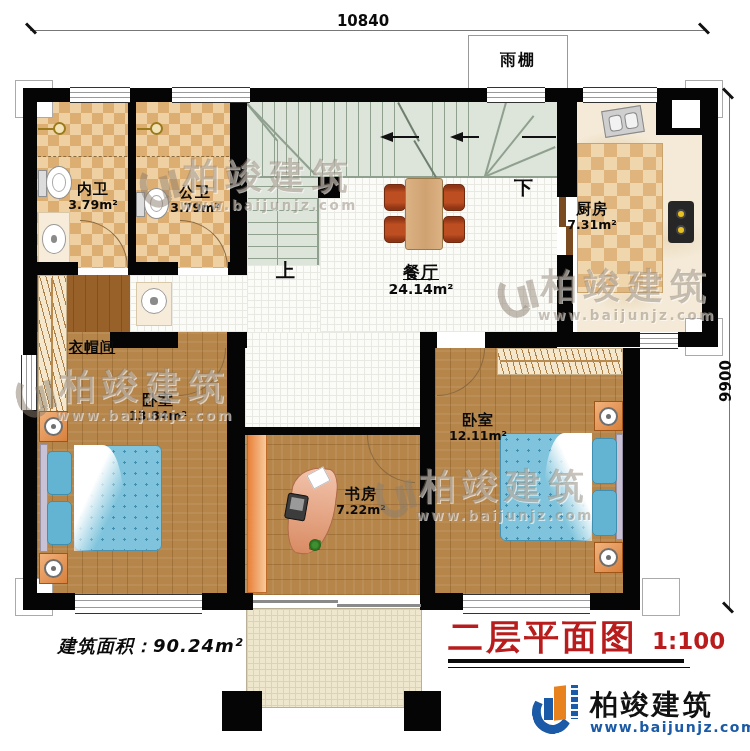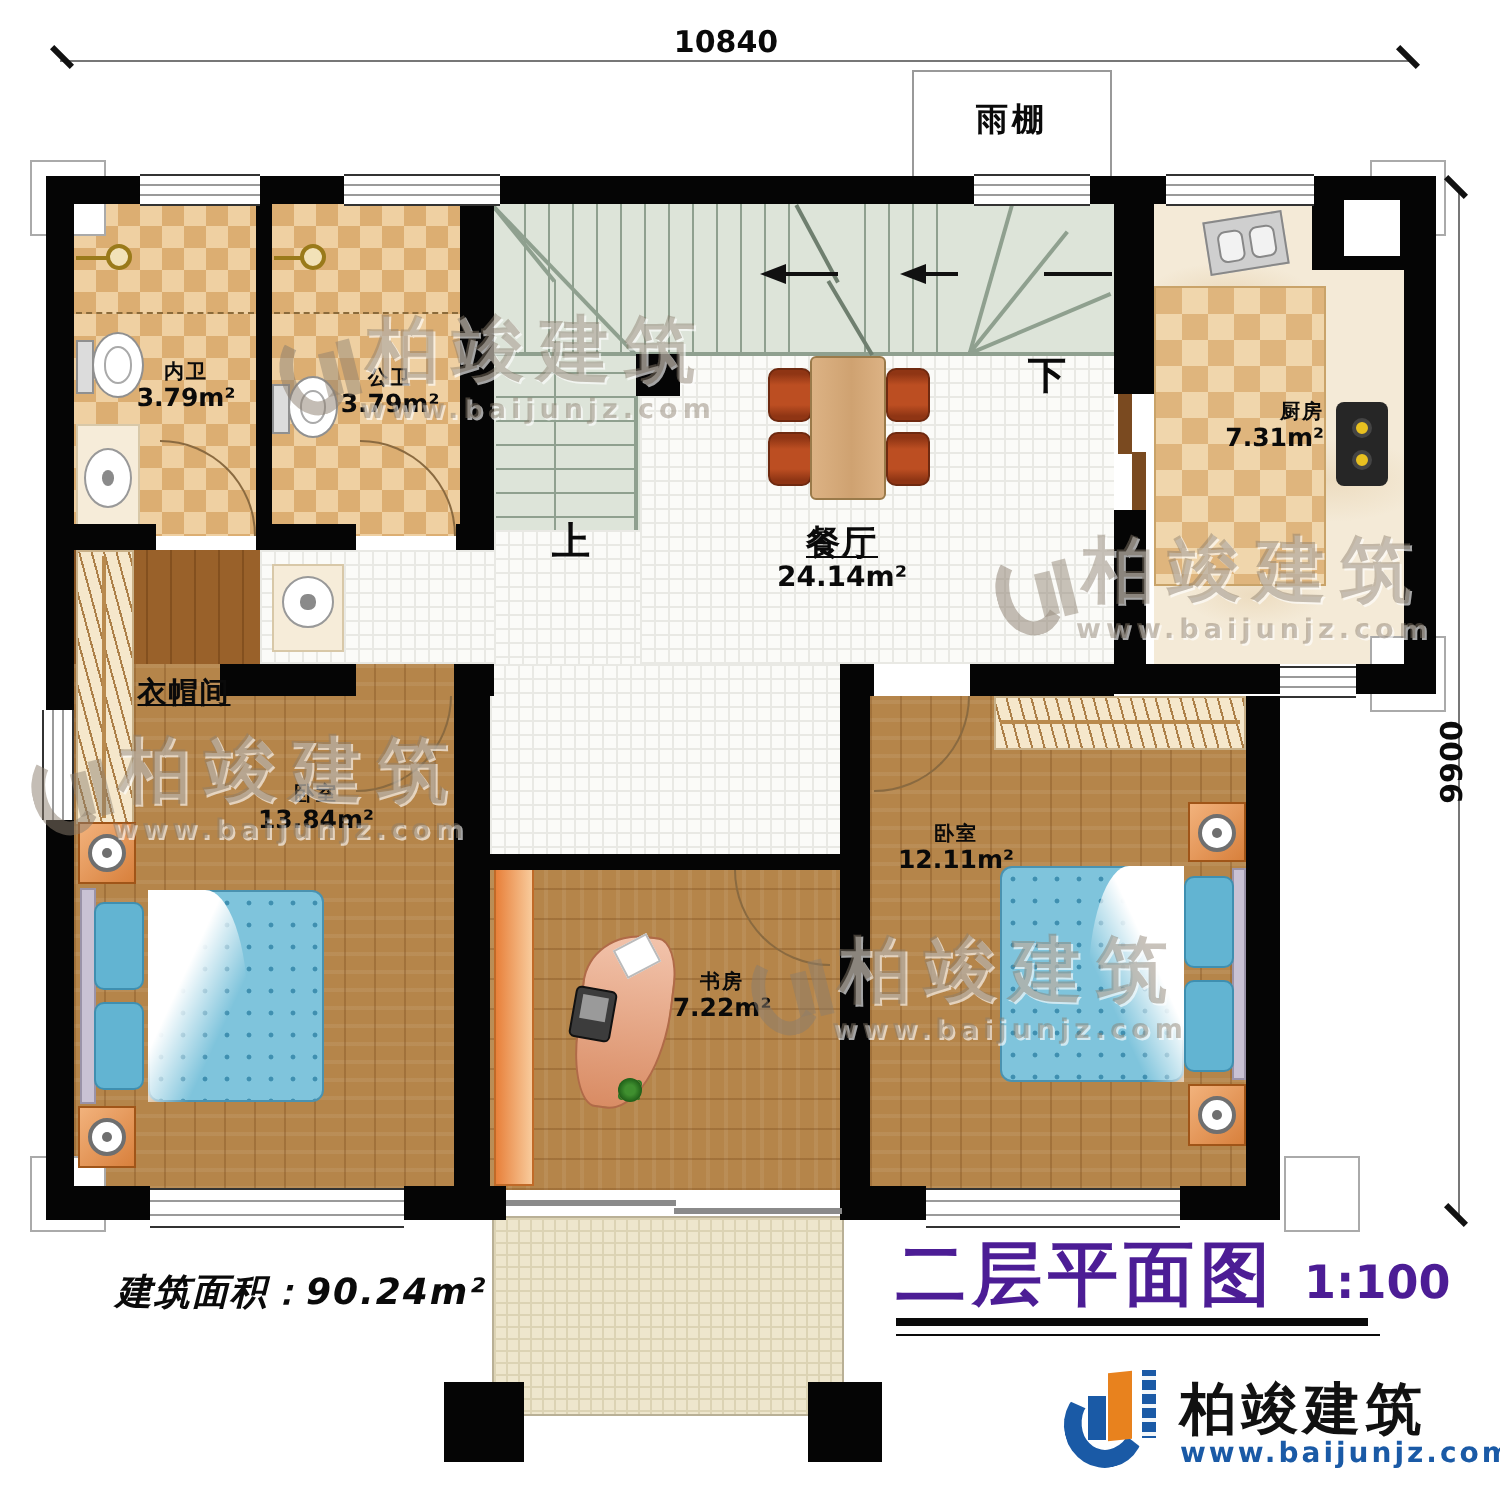--- a/index.html
+++ b/index.html
@@ -59,41 +59,41 @@
   .stove{position:absolute;z-index:10;background:#262626;border-radius:4px;display:flex;flex-direction:column;gap:6px;align-items:center;justify-content:center;}
   .stove i{display:block;width:10px;height:10px;border-radius:50%;background:#e8c020;border:2px solid #444;}
   .desk{position:absolute;z-index:10;background:linear-gradient(180deg,#f2c3ab,#d98c64);border:1px solid #b06a48;border-radius:62% 24% 58% 30%/30% 26% 62% 42%;transform:rotate(7deg);}
   .monitor{position:absolute;z-index:11;background:#3c3c3c;border:1px solid #111;border-radius:3px;transform:rotate(10deg);}
   .monitor i{display:block;margin:3px;height:12px;background:#9a9a9a;}
   .paper{position:absolute;z-index:11;background:#fff;border:1px solid #bbb;transform:rotate(-28deg);}
   .plant{position:absolute;z-index:11;width:12px;height:12px;border-radius:50%;background:radial-gradient(#3f8f2f 30%,#1f5f18 70%);box-shadow:4px -3px 0 -4px #2a7a22,-4px 3px 0 -4px #2a7a22,4px 4px 0 -5px #2a7a22;}
   .shelf-or{position:absolute;z-index:9;background:linear-gradient(90deg,#e8803a,#f8cb9c);border:1px solid #c06a28;}
   
   .rlabel{position:absolute;z-index:30;color:#0a0a0a;font-weight:bold;text-align:center;line-height:1.12;}
-  .rname{font-size:10px;display:block;letter-spacing:1px;}
+  .rname{font-size:15px;display:block;letter-spacing:1px;}
   .rarea{font-size:12.5px;display:block;}
   .biglabel .rname{font-size:17px;text-decoration:underline;}
   .biglabel .rarea{font-size:14px;}
   .updown{position:absolute;z-index:30;font-size:19px;font-weight:bold;color:#0a0a0a;}
   
   .dimline{position:absolute;background:#777;z-index:25;}
   .tick{position:absolute;width:14px;height:3px;background:#111;transform:rotate(45deg);z-index:26;}
   .dimtext{position:absolute;z-index:26;font-size:15px;font-weight:bold;color:#0a0a0a;text-align:center;}
   .canopy{position:absolute;border:1px solid #999;background:#fff;z-index:5;display:flex;align-items:flex-start;justify-content:center;padding-top:14px;font-size:16px;font-weight:bold;color:#0a0a0a;letter-spacing:2px;}
   
   .wm{position:absolute;z-index:40;display:flex;align-items:center;gap:6px;color:rgba(138,126,110,.55);opacity:.85;pointer-events:none;}
   .wm-logo{width:34px;height:44px;border:6px solid transparent;border-left:7px solid rgba(138,126,110,.6);border-bottom:7px solid rgba(138,126,110,.6);border-radius:50%;transform:rotate(-14deg);}
   .wm-bar1{position:absolute;width:8px;height:22px;background:rgba(138,126,110,.55);left:14px;top:8px;}
   .wm-bar2{position:absolute;width:7px;height:28px;background:rgba(138,126,110,.55);left:24px;top:4px;}
   .wm-txt{display:flex;flex-direction:column;align-items:center;}
   .wm-cjk{font-size:36px;font-weight:bold;letter-spacing:7px;line-height:1;text-shadow:1px 1px 0 rgba(255,255,255,.75);white-space:nowrap;}
   .wm-url{font-size:13.5px;font-weight:bold;letter-spacing:2.5px;margin-top:3px;text-shadow:1px 1px 0 rgba(255,255,255,.75);white-space:nowrap;}
   
   .note{position:absolute;z-index:45;font-size:18px;font-weight:bold;color:#0a0a0a;letter-spacing:1px;}
-  .title-wrap{position:absolute;z-index:45;display:flex;align-items:baseline;gap:14px;color:#4c1d95;}
+  .title-wrap{position:absolute;z-index:45;display:flex;align-items:baseline;gap:14px;color:#b91c1c;}
   .title-main{font-size:35px;font-weight:bold;letter-spacing:3px;}
   .title-scale{font-size:23px;font-weight:bold;}
   .tline{position:absolute;background:#0a0a0a;z-index:45;}
   .logo-wrap{position:absolute;z-index:45;}
   .logo-icon{position:absolute;width:54px;height:58px;}
   .swoosh{position:absolute;left:0;top:12px;width:40px;height:42px;border:7px solid transparent;border-left:9px solid #1a5aa6;border-bottom:9px solid #1a5aa6;border-radius:50%;transform:rotate(-14deg);}
   .b-or{position:absolute;left:22px;top:6px;width:12px;height:34px;background:#e8821e;transform:skewY(-6deg);}
   .b-bl{position:absolute;left:36px;top:2px;width:13px;height:40px;background:#1a5aa6;background-image:repeating-linear-gradient(0deg,rgba(255,255,255,.95) 0 2px,transparent 2px 7px);background-size:7px 100%;background-position:2px 3px;background-clip:content-box;padding:3px 3px;}
   .b-sm{position:absolute;left:12px;top:18px;width:9px;height:22px;background:#1a5aa6;}
   .logo-name{position:absolute;left:58px;top:6px;font-size:28px;font-weight:bold;letter-spacing:3px;color:#111;white-space:nowrap;}
@@ -107,21 +107,21 @@
   <div class="dimline" style="left:30px;top:30px;width:676px;height:1px;"></div>
   <div class="tick" style="left:24px;top:27px;"></div>
   <div class="tick" style="left:697px;top:27px;"></div>
   <div class="dimtext" style="left:313px;top:12px;width:100px;">10840</div>
 
   <div class="dimline" style="left:729px;top:95px;width:1px;height:516px;"></div>
   <div class="tick" style="left:721px;top:92px;"></div>
   <div class="tick" style="left:721px;top:606px;"></div>
   <div class="dimtext" style="left:698px;top:372px;width:56px;transform:rotate(-90deg);">9900</div>
 
-  <div class="canopy" style="left:456px;top:35px;width:100px;height:55px;">
+  <div class="canopy" style="left:468px;top:35px;width:100px;height:55px;">
     <span>雨棚</span>
   </div>
 
   <div class="pier-outline" style="left:15px;top:80px;width:38px;height:38px;"></div>
   <div class="pier-outline" style="left:685px;top:80px;width:38px;height:38px;"></div>
   <div class="pier-outline" style="left:685px;top:318px;width:38px;height:38px;"></div>
   <div class="pier-outline" style="left:15px;top:578px;width:38px;height:38px;"></div>
   <div class="pier-outline" style="left:642px;top:578px;width:38px;height:38px;"></div>
 
   <div class="checker" style="left:37px;top:102px;width:91px;height:166px;"></div>
@@ -326,21 +326,21 @@
   <div class="slider-g" style="left:337px;top:604px;width:84px;height:3px;"></div>
 
   <div class="rlabel" style="left:53px;top:181px;width:80px;">
     <span class="rname">内卫</span>
     <span class="rarea">3.79m²</span>
   </div>
   <div class="rlabel" style="left:155px;top:184px;width:80px;">
     <span class="rname">公卫</span>
     <span class="rarea">3.79m²</span>
   </div>
-  <div class="rlabel" style="left:582px;top:201px;width:80px;text-align:right;">
+  <div class="rlabel" style="left:552px;top:201px;width:80px;">
     <span class="rname">厨房</span>
     <span class="rarea">7.31m²</span>
   </div>
   <div class="rlabel biglabel" style="left:371px;top:263px;width:100px;">
     <span class="rname">餐厅</span>
     <span class="rarea">24.14m²</span>
   </div>
   <div class="rlabel" style="left:61px;top:339px;width:62px;">
     <span class="rname" style="font-size:14.5px;text-decoration:underline;">衣帽间</span>
   </div>

